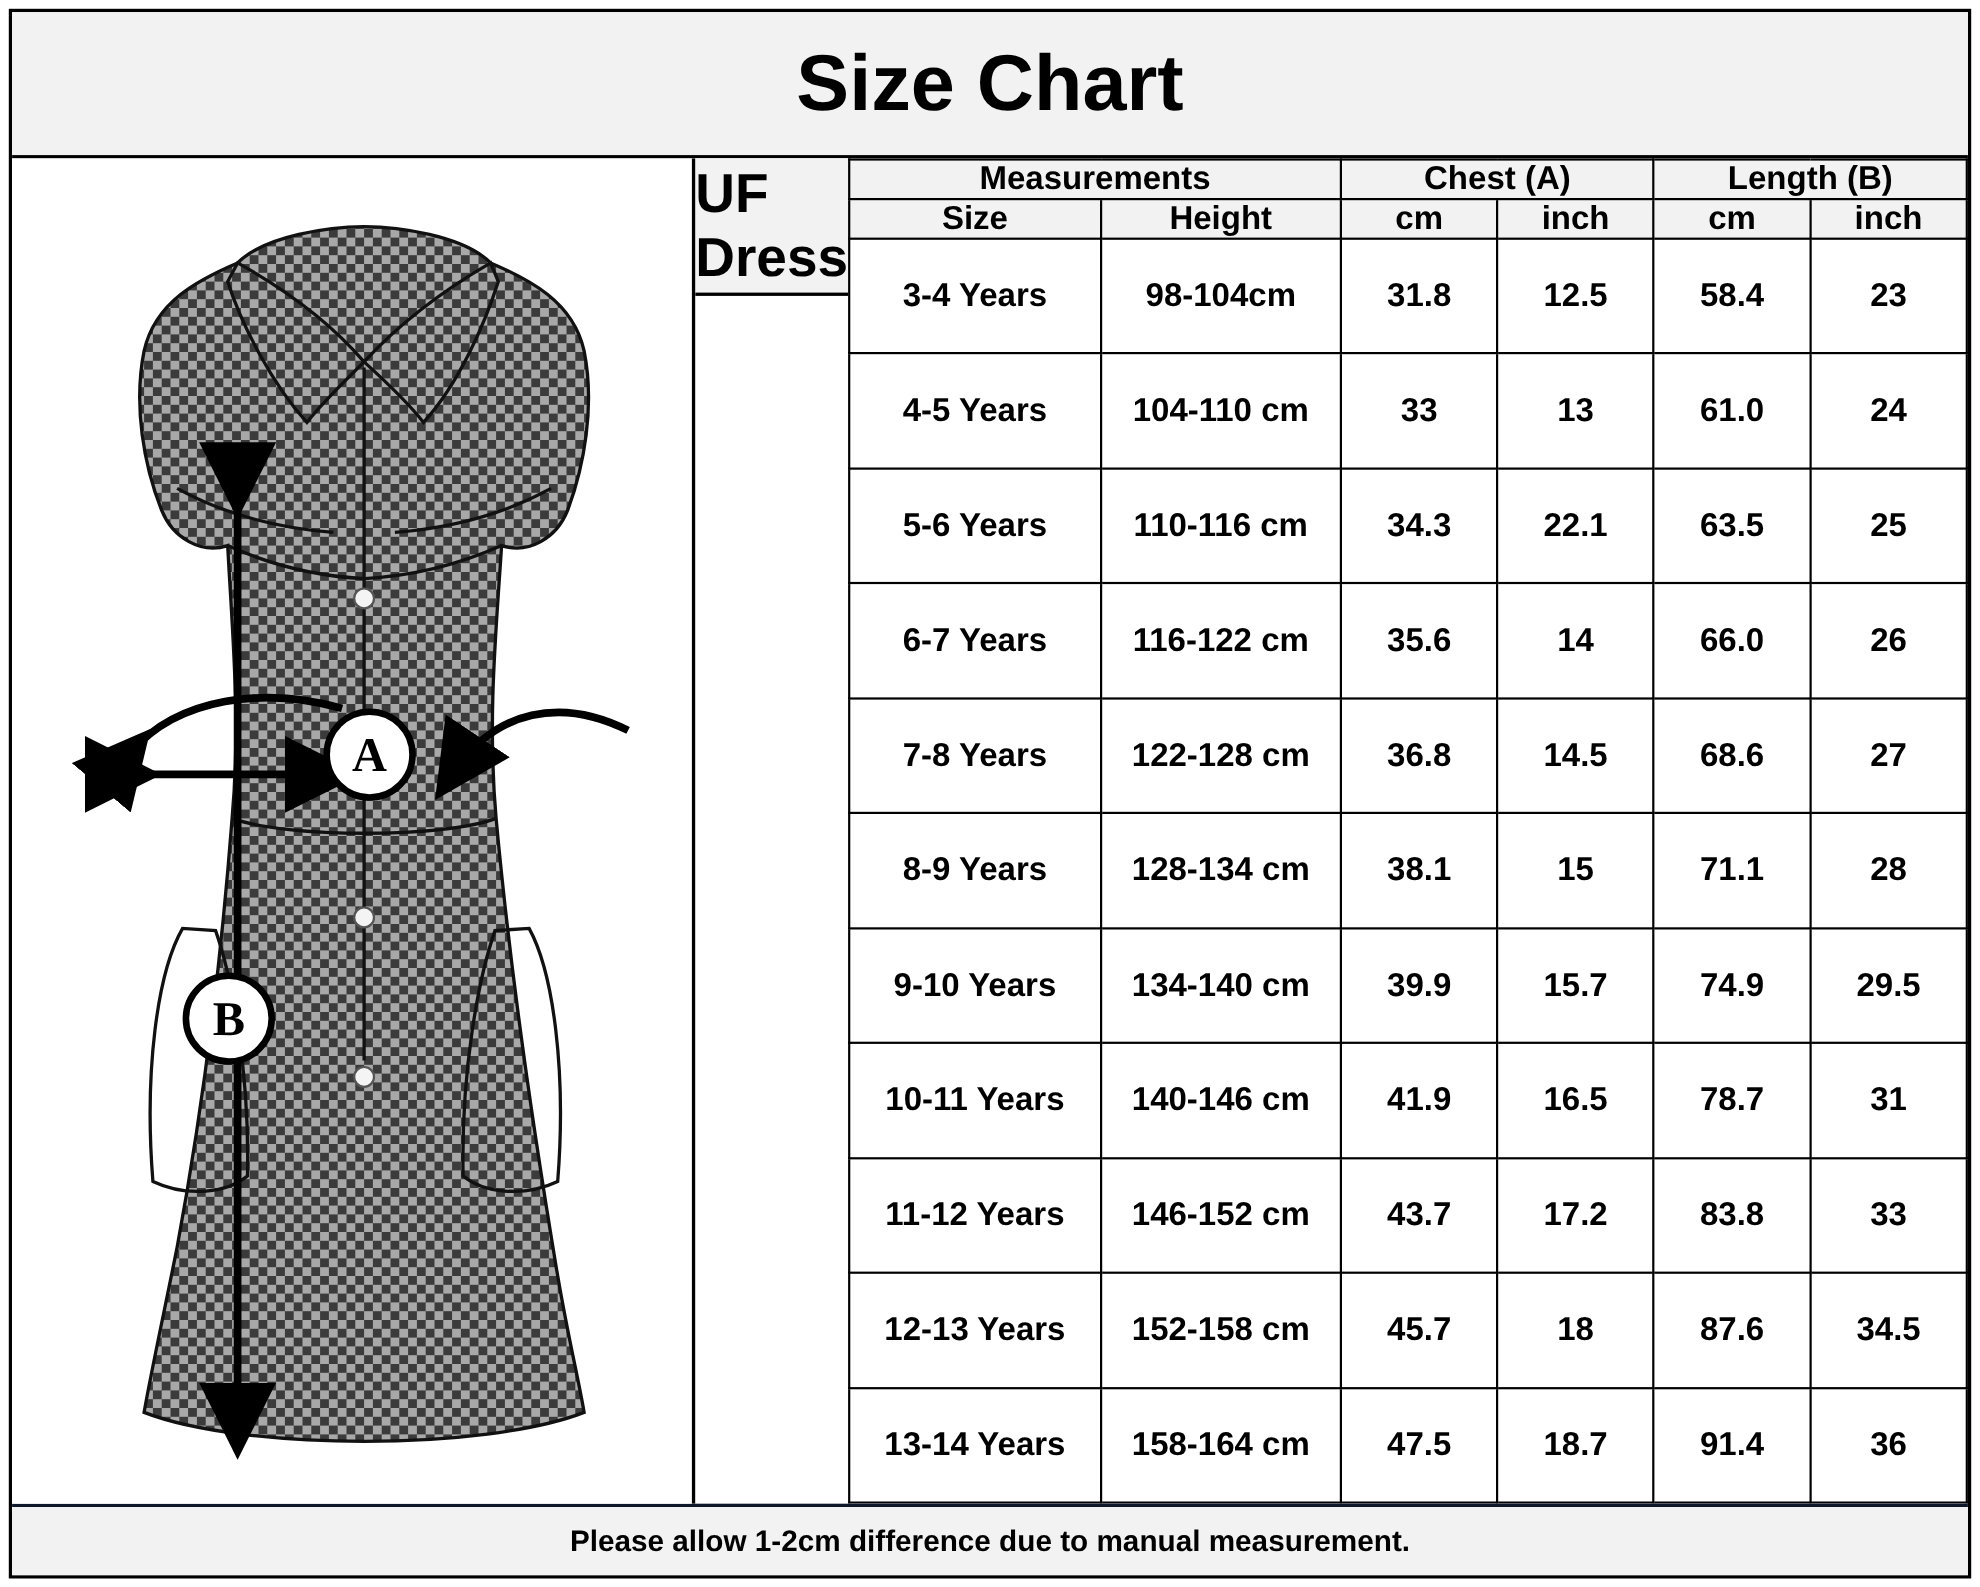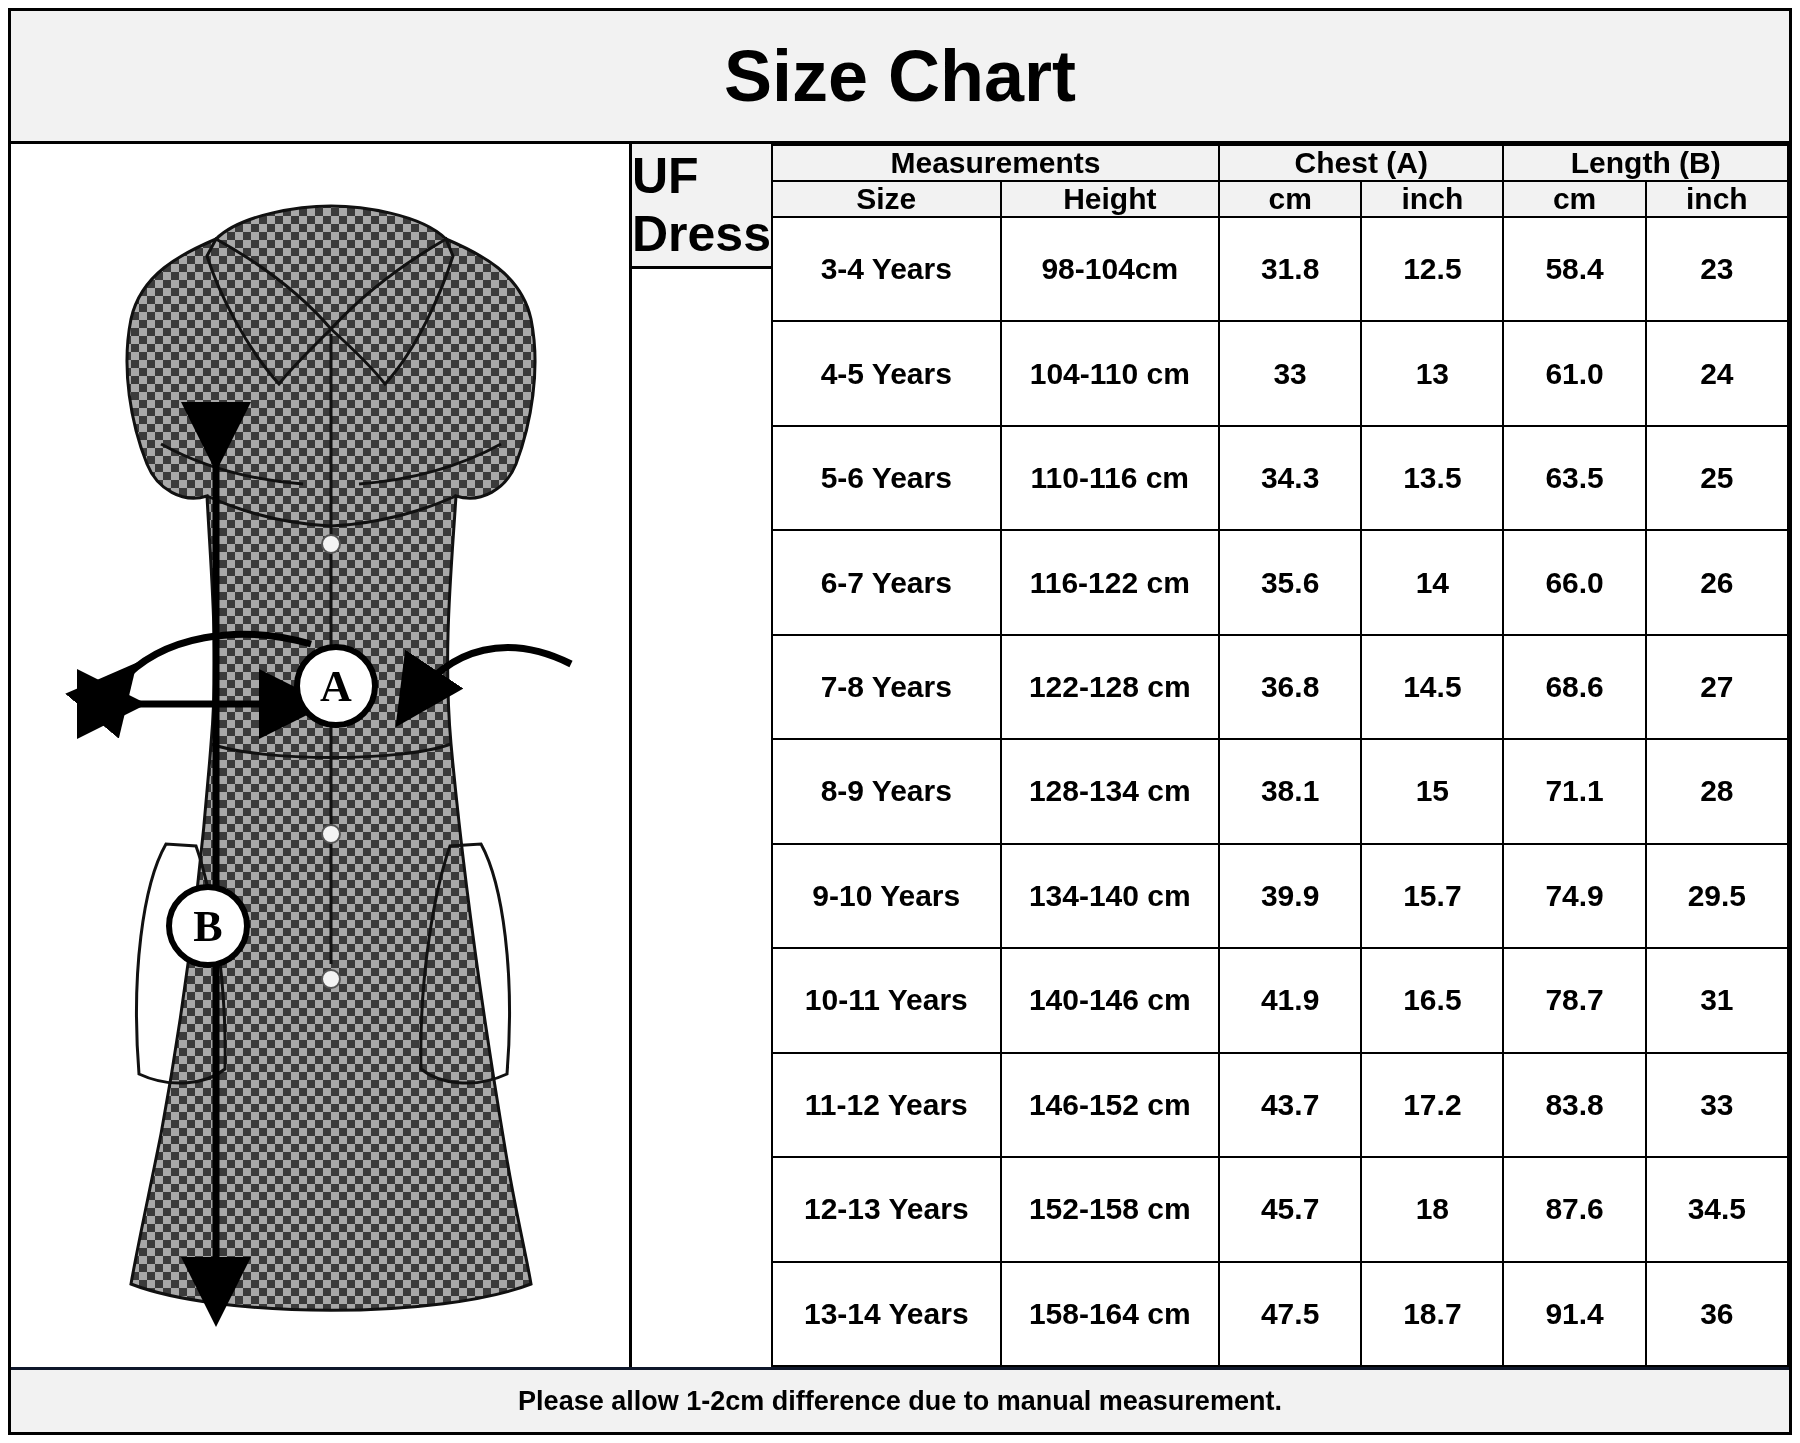--- a/index.html
+++ b/index.html
@@ -286,21 +286,21 @@
                 <td>104-110 cm</td>
                 <td>33</td>
                 <td>13</td>
                 <td>61.0</td>
                 <td>24</td>
               </tr>
               <tr>
                 <td class="size-cell">5-6 Years</td>
                 <td>110-116 cm</td>
                 <td>34.3</td>
-                <td>13.5</td>
+                <td>22.1</td>
                 <td>63.5</td>
                 <td>25</td>
               </tr>
               <tr>
                 <td class="size-cell">6-7 Years</td>
                 <td>116-122 cm</td>
                 <td>35.6</td>
                 <td>14</td>
                 <td>66.0</td>
                 <td>26</td>

